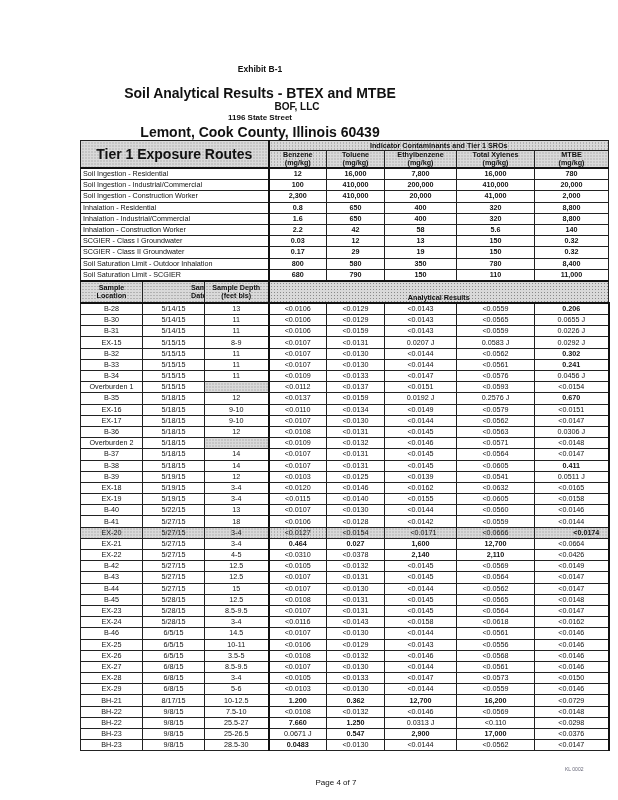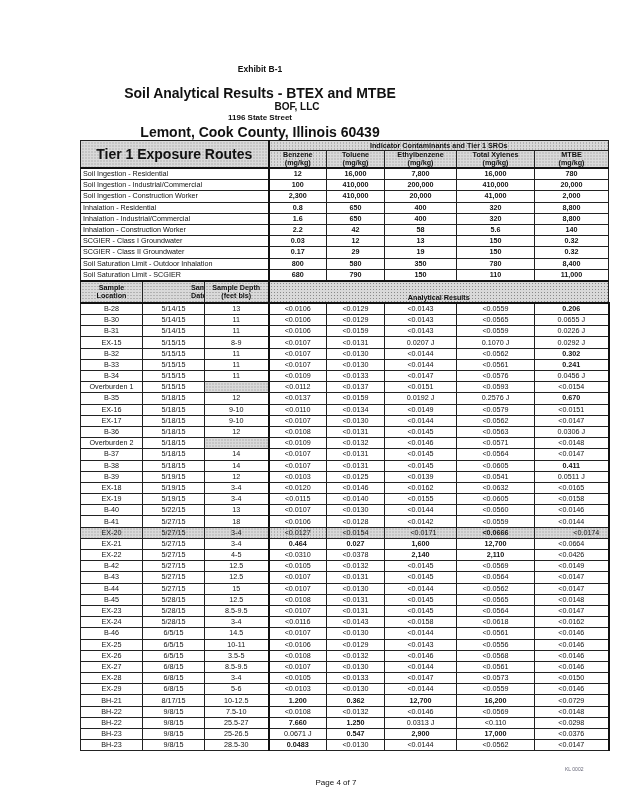--- a/index.html
+++ b/index.html
@@ -191,21 +191,21 @@
         <td>&lt;0.0559</td>
         <td class="thick-right">0.0226 J</td>
       </tr>
       <tr>
         <td>EX-15</td>
         <td>5/15/15</td>
         <td>8-9</td>
         <td class="thick-left">&lt;0.0107</td>
         <td>&lt;0.0131</td>
         <td>0.0207 J</td>
-        <td>0.1070 J</td>
+        <td>0.0583 J</td>
         <td class="thick-right">0.0292 J</td>
       </tr>
       <tr>
         <td>B-32</td>
         <td>5/15/15</td>
         <td>11</td>
         <td class="thick-left">&lt;0.0107</td>
         <td>&lt;0.0130</td>
         <td>&lt;0.0144</td>
         <td>&lt;0.0562</td>
@@ -361,22 +361,22 @@
         <td>&lt;0.0559</td>
         <td class="thick-right">&lt;0.0144</td>
       </tr>
       <tr>
         <td class="shade" style="font-weight: normal;">EX-20</td>
         <td class="shade" style="font-weight: normal;">5/27/15</td>
         <td class="shade" style="font-weight: normal;">3-4</td>
         <td class="thick-left shade" style="font-weight: normal;">&lt;0.0127</td>
         <td class="shade" style="font-weight: normal;">&lt;0.0154</td>
         <td class="shade" style="font-weight: normal; padding-left: 8px;">&lt;0.0171</td>
-        <td class="shade" style="font-weight: bold;">&lt;0.0666</td>
-        <td class="thick-right shade" style="font-weight: normal; padding-left: 32px;">&lt;0.0174</td>
+        <td class="shade" style="font-weight: normal;">&lt;0.0666</td>
+        <td class="thick-right shade" style="font-weight: bold; padding-left: 32px;">&lt;0.0174</td>
       </tr>
       <tr>
         <td>EX-21</td>
         <td>5/27/15</td>
         <td>3-4</td>
         <td class="thick-left bold">0.464</td>
         <td class="bold">0.027</td>
         <td class="bold">1,600</td>
         <td class="bold">12,700</td>
         <td class="thick-right">&lt;0.0664</td>

